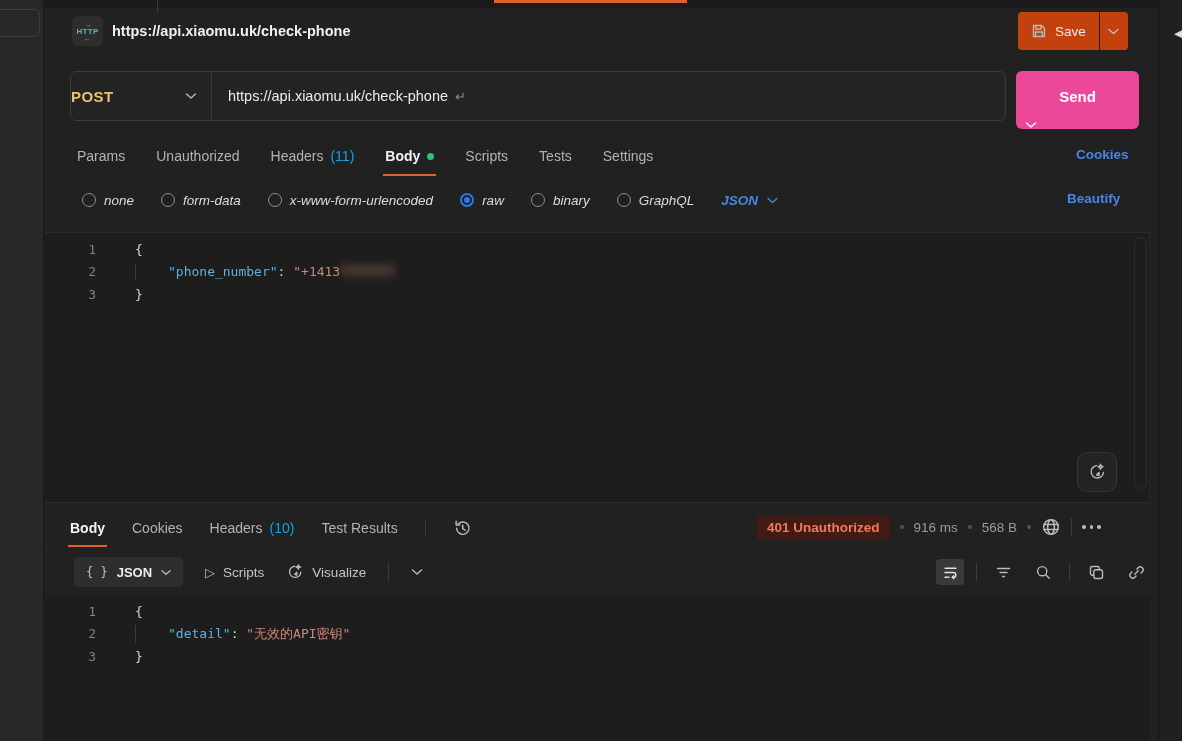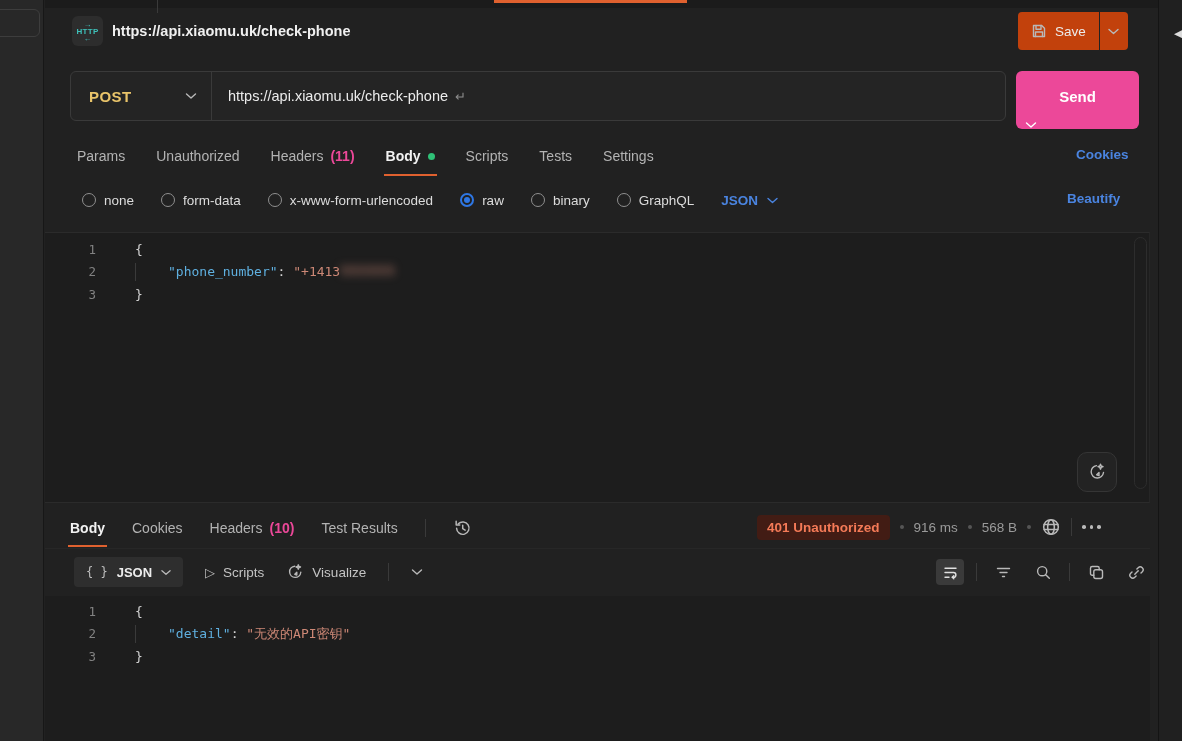--- a/index.html
+++ b/index.html
@@ -24,39 +24,39 @@
   .http-badge .label { font-size:8px; font-weight:bold; letter-spacing:.3px; line-height:9px; }
   .header-title { position:absolute; left:112px; top:23px; font-size:14.5px; font-weight:bold; color:#f0f0f0; }
   .save-btn { position:absolute; left:1018px; top:12px; height:38px; display:flex; background:#c2410c; border-radius:4px; overflow:hidden; }
   .save-main { display:flex; align-items:center; gap:8px; padding:0 13px; font-size:13.5px; color:#ececec; cursor:pointer; }
   .save-sep { width:1px; background:#222; }
   .save-chev { width:28px; display:flex; align-items:center; justify-content:center; cursor:pointer; }
   
   .method-box { position:absolute; left:70px; top:71px; width:936px; height:50px; background:#242424;
     border:1px solid #3a3a3a; border-radius:6px; display:flex; align-items:center; }
   .method-select { width:140px; height:100%; display:flex; align-items:center; cursor:pointer; }
-  .method-label { margin-left:18px; font-size:15px; font-weight:bold; letter-spacing:.4px; color:#e9c46a; }
+  .method-label { font-size:15px; font-weight:bold; letter-spacing:.4px; color:#e9c46a; }
   .method-chev { margin-left:auto; margin-right:14px; }
   .method-div { width:1px; align-self:stretch; background:#3a3a3a; }
   .url-text { margin-left:16px; font-size:14.5px; color:#ececec; }
   .enter-glyph { margin-left:7px; font-size:13px; color:#8d8d8d; }
   .send-btn { position:absolute; left:1016px; top:71px; width:123px; height:58px; background:#ec4899; border-radius:6px; display:flex; overflow:hidden;flex-direction:column; }
   .send-main { flex:1; display:flex; align-items:center; justify-content:center; font-size:15px; font-weight:bold; color:#fff; cursor:pointer; }
   .send-sep { width:1px; background:rgba(0,0,0,.28); }
   .send-chev { width:30px; display:flex; align-items:center; justify-content:center; cursor:pointer; }
   
   .req-tabs { position:absolute; left:77px; top:136px; height:40px; display:flex; gap:31px; align-items:stretch; font-size:14px; color:#b3b3b3; }
   .tab { position:relative; display:flex; align-items:center; gap:7px; cursor:pointer; }
   .tab.active { color:#f2f2f2; font-weight:bold; }
   .tab.active::after { content:""; position:absolute; left:-2px; right:-2px; bottom:0; height:2px; background:#e0612f; }
-  .tab .count { color:#ec4899;font-weight:bold; }
+  .tab .count { color:#0ea5e9; }
   .mod-dot { width:7px; height:7px; border-radius:50%; background:#2fc177; }
   .cookies-link { position:absolute; left:1076px; top:147px; font-size:13.5px; font-weight:bold; color:#4a84e0; cursor:pointer; }
   
-  .options { position:absolute; left:82px; top:187px; height:26px; display:flex; align-items:center; gap:27px; font-size:13.5px; color:#dcdcdc; }
+  .options { position:absolute; left:82px; top:187px; height:26px; display:flex; align-items:center; gap:27px; font-size:13.5px; color:#dcdcdc;font-style:italic; }
   .opt { display:flex; align-items:center; gap:8px; cursor:pointer; }
   .radio { width:14px; height:14px; border-radius:50%; border:1.5px solid #8f8f8f; }
   .radio.sel { border:2px solid #2e77e5; position:relative; }
   .radio.sel::after { content:""; position:absolute; left:2px; top:2px; width:6px; height:6px; border-radius:50%; background:#2e77e5; }
   .json-select { display:flex; align-items:center; gap:9px; color:#4a84e0; font-weight:bold; cursor:pointer; }
   .beautify-link { position:absolute; left:1067px; top:191px; font-size:13.5px; font-weight:bold; color:#4a84e0; cursor:pointer; }
   
   .editor { position:absolute; left:45px; width:1105px; background:#1d1d1d; font-family:"DejaVu Sans Mono", monospace; font-size:13px; }
   .req-editor { top:232px; height:271px; border-top:1px solid #2b2b2b; border-bottom:1px solid #2b2b2b; padding-top:5px; border-right:1px solid #262626; }
   .resp-editor { top:596px; height:145px; padding-top:4px; }

